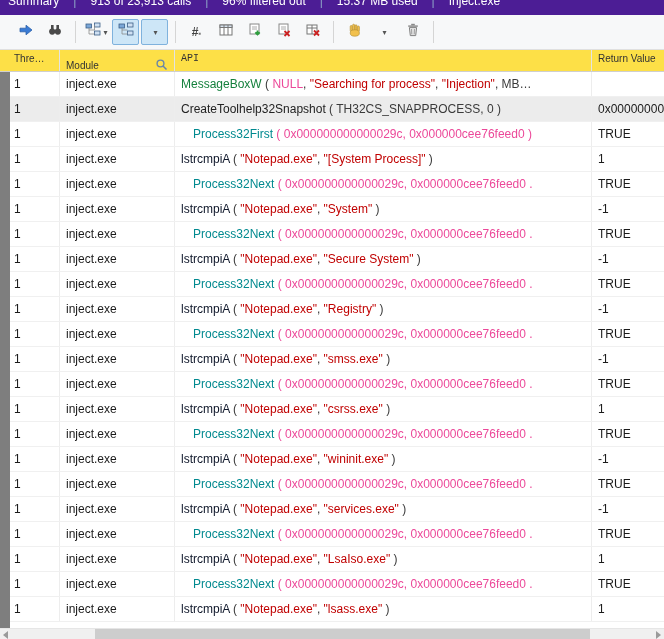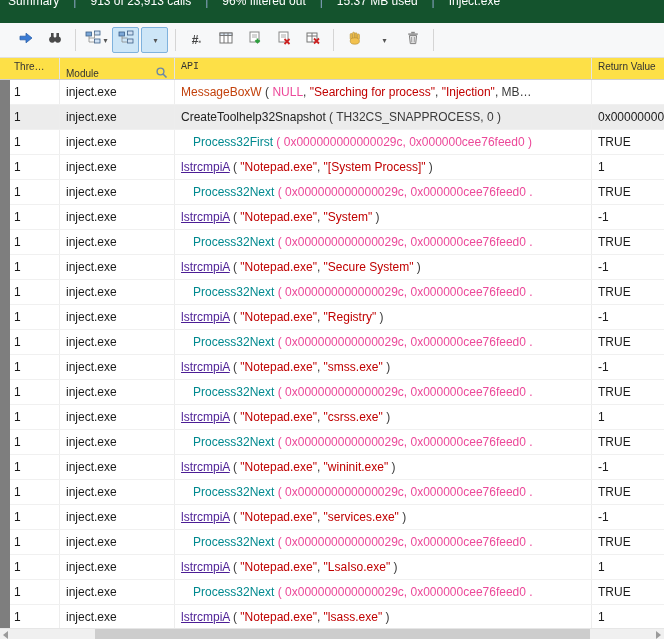--- a/index.html
+++ b/index.html
@@ -1,20 +1,20 @@
 <!DOCTYPE html>
 <html><head>
 <meta charset="utf-8">
 <style>
   * { box-sizing: border-box; margin: 0; padding: 0; }
   html,body { width:664px; height:639px; overflow:hidden; }
   body { font-family:"Liberation Sans", sans-serif; background:#fff; position:relative; }
 
   
-  .summary-bar { height:23px; background:#14532d; overflow:hidden; position:relative; }
+  .summary-bar { height:15px; background:#4c1d95; overflow:hidden; position:relative; }
   .summary-inner { position:absolute; top:-8px; left:8px; height:18px; line-height:18px;
                    color:#ffffff; font-size:12px; white-space:nowrap; }
   .summary-sep { color:#8ea6c8; margin:0 14px; }
 
   
   .toolbar { height:35px; background:#f7f8f9; border-bottom:1px solid #e0e0e0;
              display:flex; align-items:center; padding-left:12px; gap:2px; }
   .tbtn { width:27px; height:26px; display:flex; align-items:center; justify-content:center;
           border:1px solid transparent; border-radius:2px; }
   .tbtn.active { background:#cde6f7; border-color:#7fb2dd; }
@@ -39,24 +39,24 @@
   .rows { margin-left:10px; width:654px; }
   .row { display:flex; height:25px; line-height:24px; font-size:12px; color:#1a1a1a;
          border-bottom:1px solid #f0f0f0; background:#fff; white-space:nowrap; }
   .row.selected { background:#ececec; }
   .c { overflow:hidden; }
   .c-thread { width:50px; padding-left:4px; border-right:1px solid #ededed; }
   .c-module { width:115px; padding-left:6px; border-right:1px solid #ededed; }
   .c-api   { width:417px; padding-left:6px; border-right:1px solid #ededed; }
   .c-ret   { flex:1; padding-left:6px; }
 
-  .api-blue  { color:#c2410c; }
+  .api-blue  { color:#15803d; }
   .api-black { color:#222222;margin-top:17px; }
   .api-teal  { color:#00898f;margin-left:12px; }
-  .api-brown { color:#4c1d95;text-decoration:underline; }
+  .api-brown { color:#0f172a; }
   .seg-k { color:#3a3a3a; }
   .seg-g { color:#ec4899; }
   .seg-r { color:#c00000; }
 
   
   .hscroll { position:absolute; bottom:0; left:0; width:664px; height:11px;
              background:#f0f0f0; border-top:1px solid #e6e6e6; }
   .sb-thumb { position:absolute; left:95px; top:0; width:495px; height:10px; background:#cdcdcd; }
   .sb-arrow { position:absolute; top:2px; width:0; height:0; }
   .sb-left  { left:3px; border-top:4px solid transparent; border-bottom:4px solid transparent;

